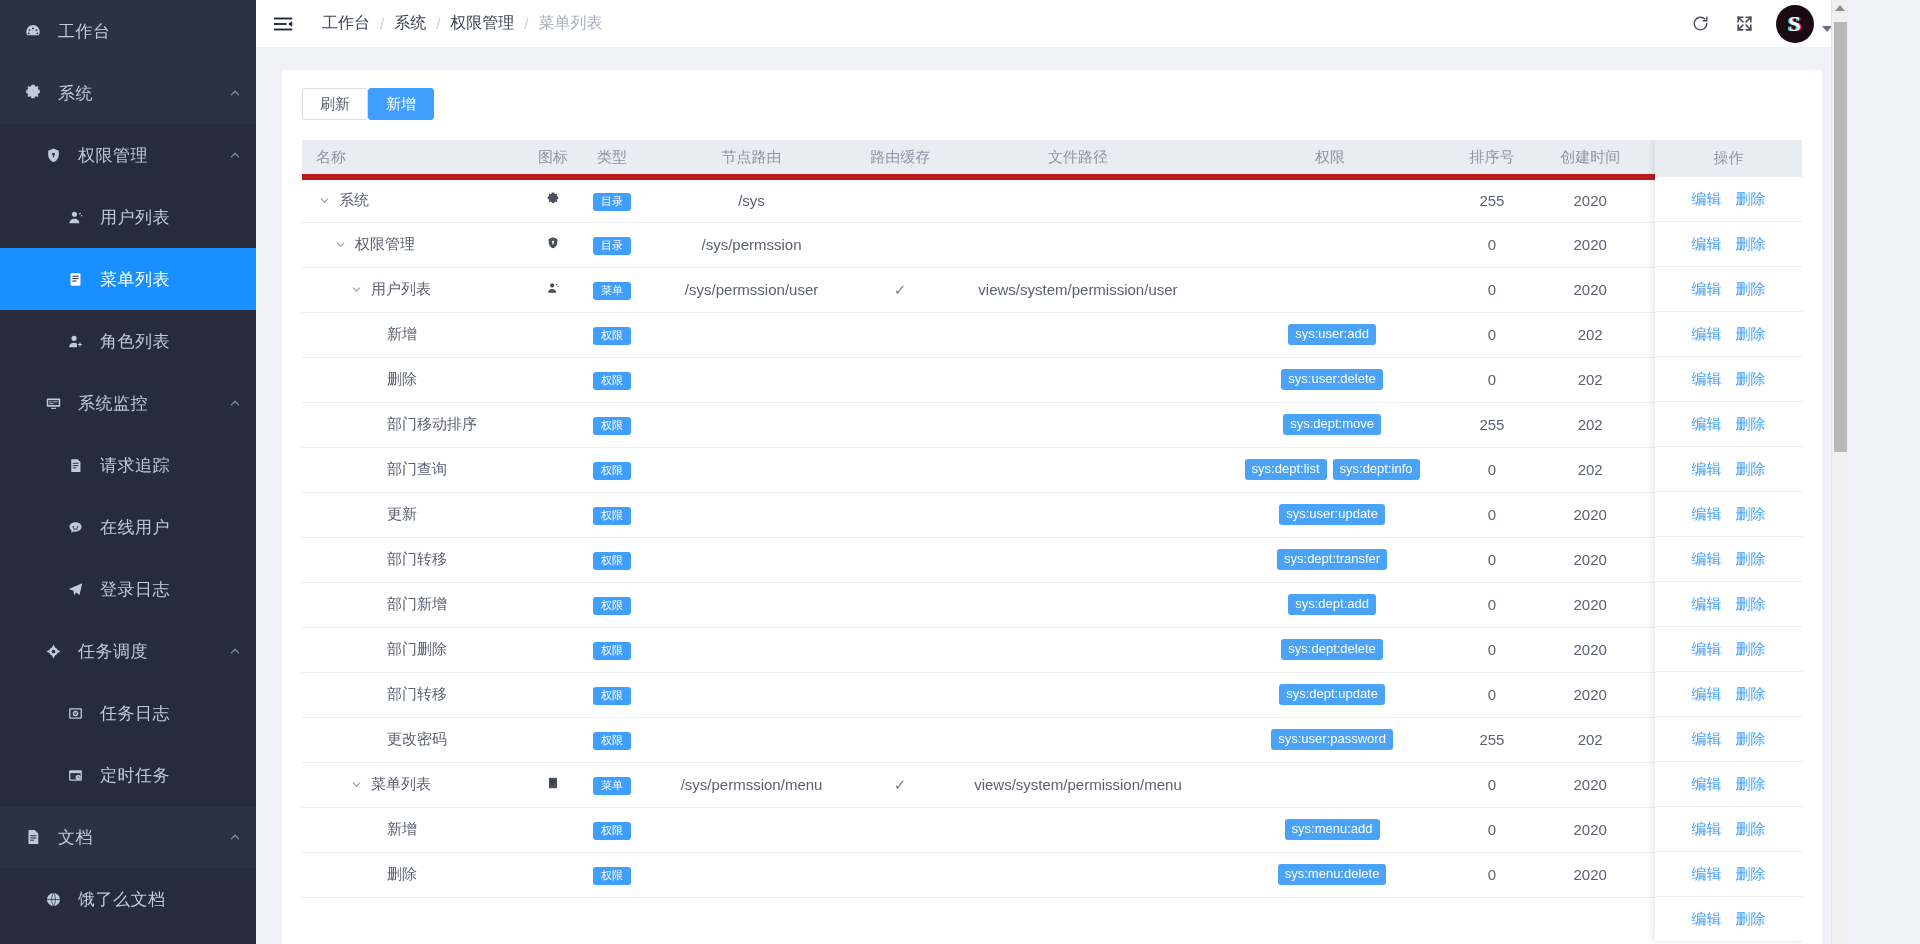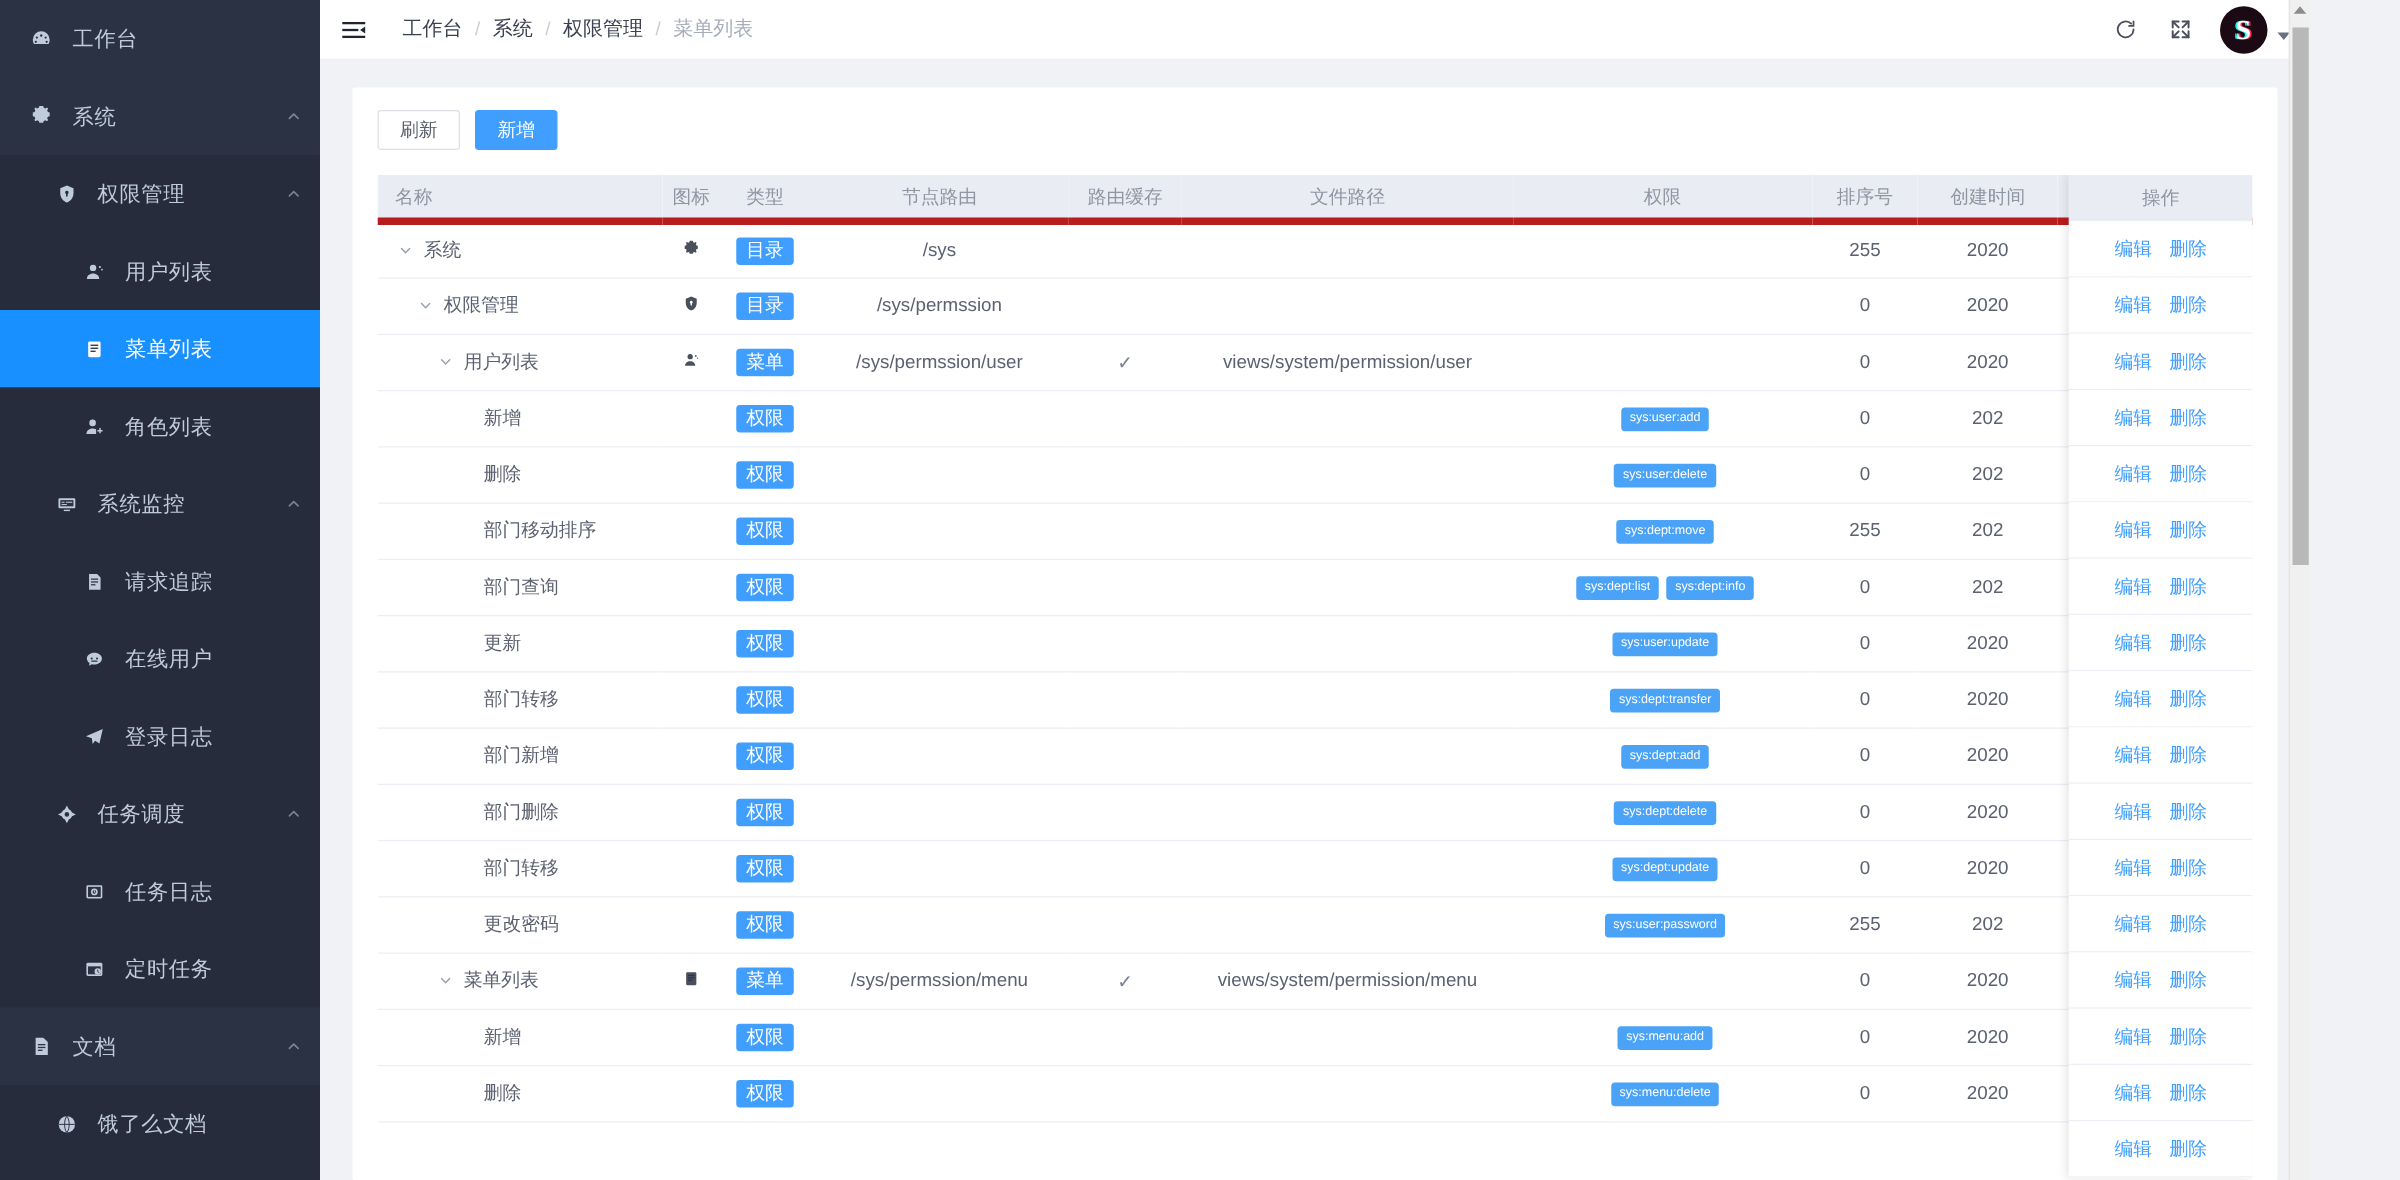--- a/index.html
+++ b/index.html
@@ -85,21 +85,21 @@
     overflow: hidden;
   }
   .card {
     background: #fff;
     border-radius: 2px;
     height: 100%;
     padding: 18px 20px 0 20px;
     overflow: hidden;
     display: flex; flex-direction: column;
   }
-  .toolbar { display: flex; gap: 12px; margin-bottom: 20px; flex: 0 0 auto; }
+  .toolbar { display: flex; margin-bottom: 20px; flex: 0 0 auto; }
   .btn {
     height: 32px; padding: 0 17px;
     border-radius: 3px; font-size: 15px;
     display:flex; align-items:center; cursor:pointer;
     border: 1px solid #dcdfe6; background:#fff; color:#5a5e6b;
   }
   .btn.primary { background: #409eff; border-color: #409eff; color: #fff; }
 
   
   .table-wrap { flex: 1 1 auto; overflow: hidden; position: relative; min-height:0; }
@@ -125,30 +125,30 @@
     overflow: hidden;
   }
   td.col-name { text-align: left; padding-left: 14px; color:#5c6172; }
   .tree-cell { display: flex; align-items: center; }
   .expander { width: 16px; height: 16px; margin-right: 7px; flex:0 0 16px; color:#97a0b3; display:flex; align-items:center; justify-content:center; cursor:pointer;}
   .expander.empty { visibility: hidden; }
   .tag {
     display: inline-block;
     background: #409eff; color: #fff;
     border-radius: 3px;
-    font-size: 15px;
+    font-size: 11px;
     padding: 3px 8px 4px 8px;
     line-height: 1;
   }
   .perm-cell { text-align: left; padding-left: 10px; }
   .perm-tag {
     display: inline-block;
     background: #4ba3f7; color: #fff;
     border-radius: 3px;
-    font-size: 10px;
+    font-size: 13px;
     padding: 3px 7px 4px 7px;
     line-height: 1.15;
     margin-right: 6px;
     font-family: "Liberation Sans", sans-serif;
   }
   .check { color: #7a8193; font-size: 15px; }
   .op-cell { position: relative; }
   .op-link { color: #409eff; cursor: pointer; font-size: 15px; }
   .op-link + .op-link { margin-left: 14px; }
 

